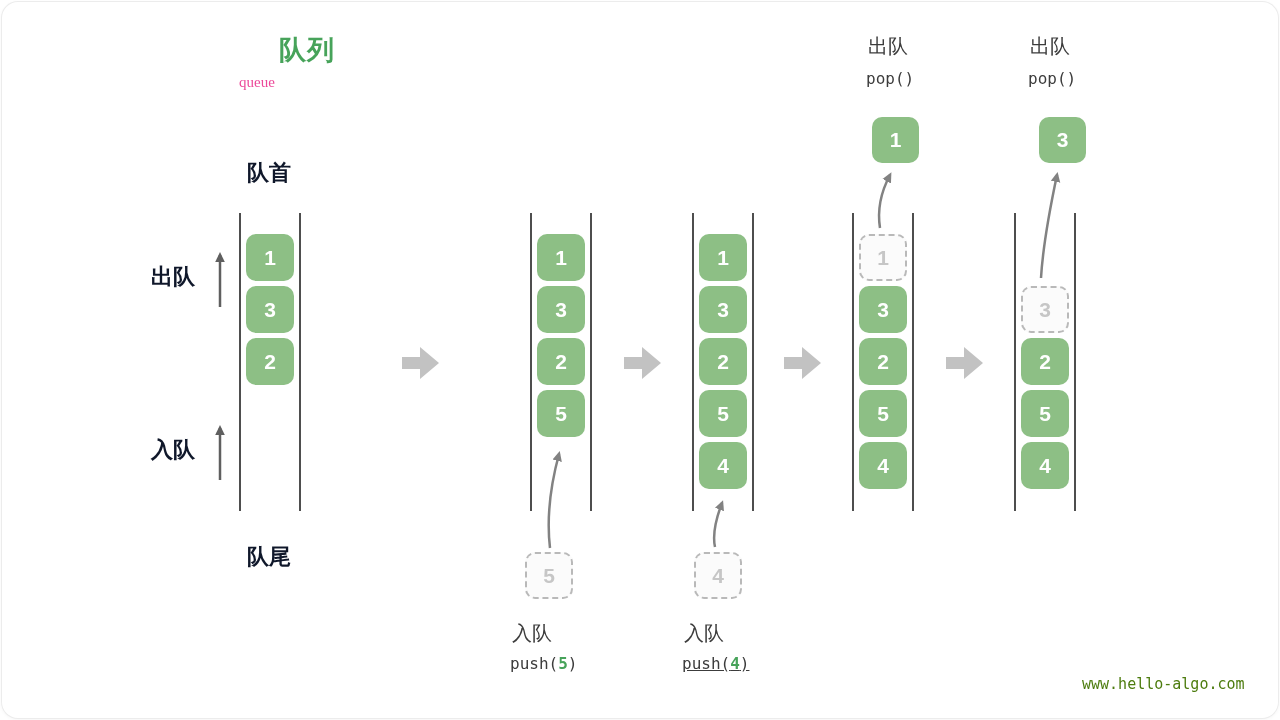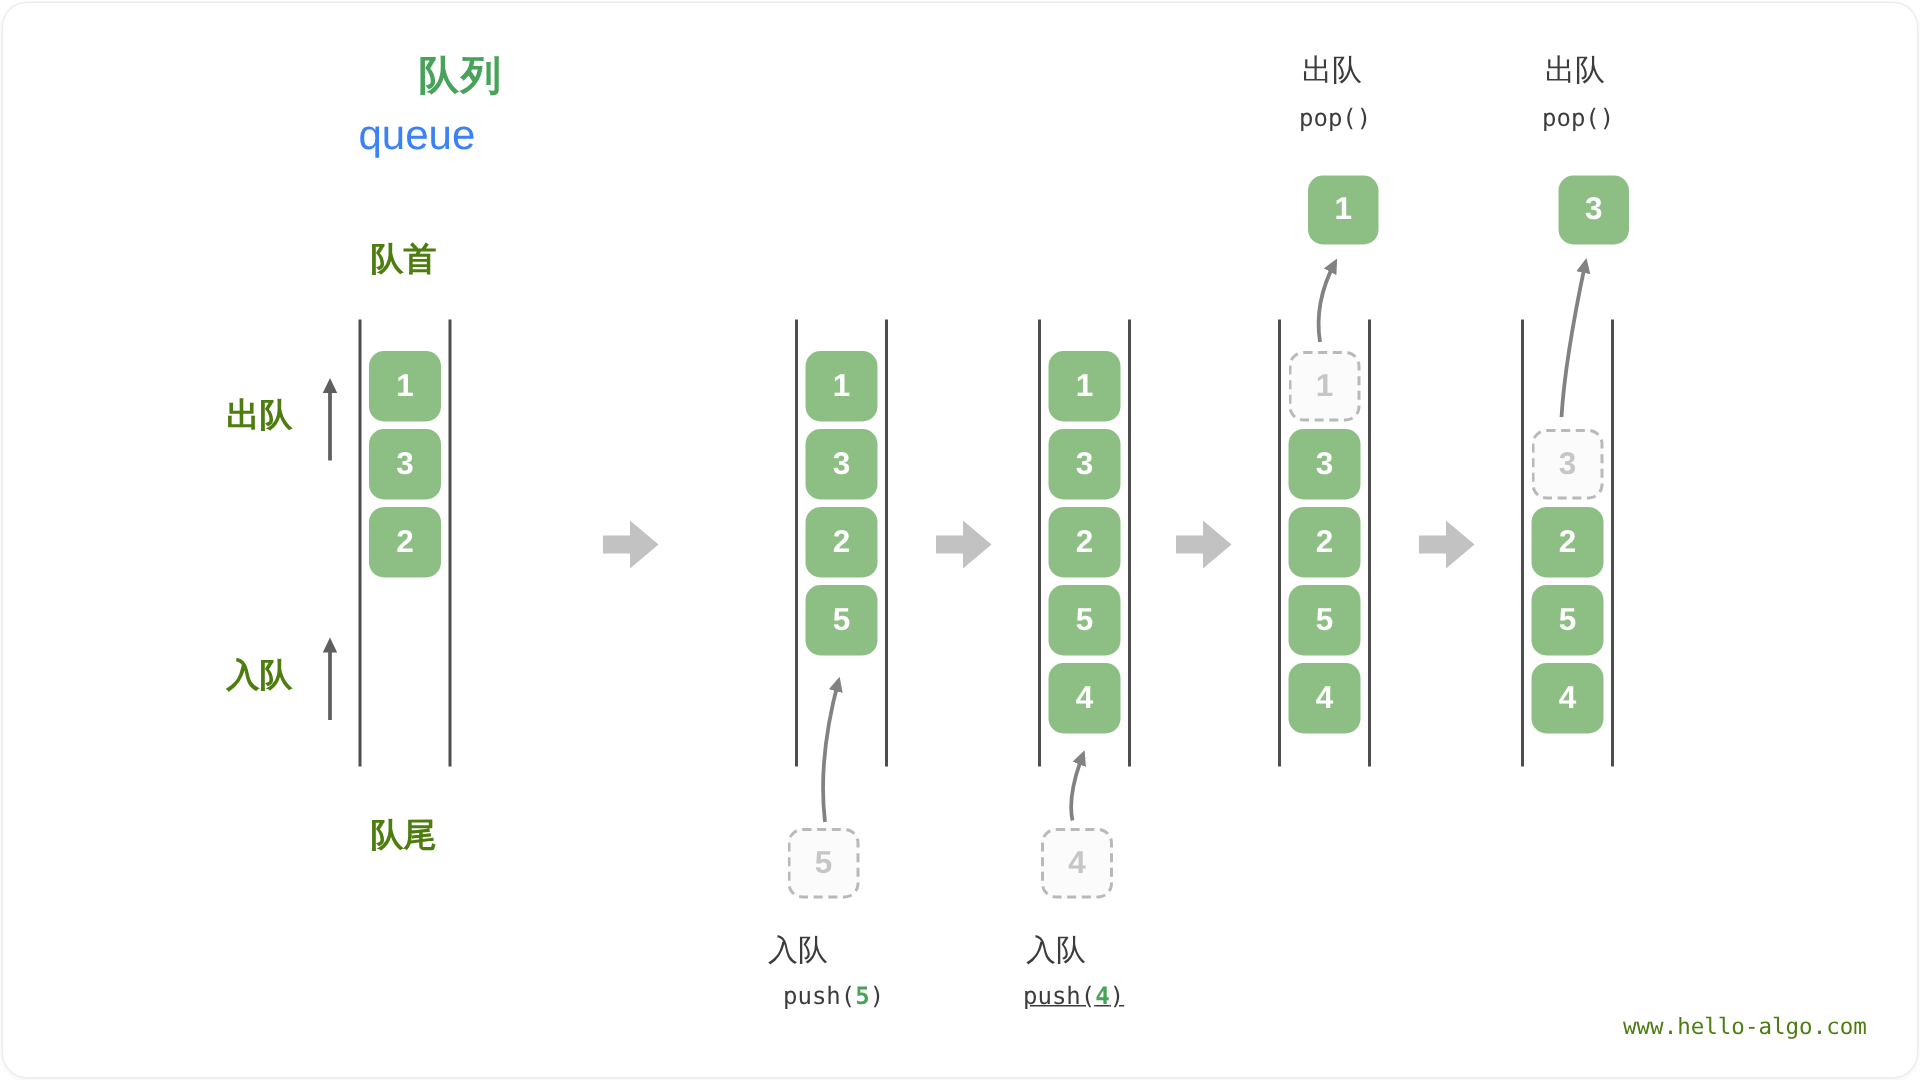--- a/index.html
+++ b/index.html
@@ -16,24 +16,24 @@
     border-radius: 16px;
     box-shadow: 0 0 0 1px #ececec, 0 1px 4px rgba(0,0,0,0.06);
   }
   .abs { position: absolute; }
 
   .page-title {
     font-size: 27px; font-weight: 700; color: #47a35a;
     letter-spacing: 1px;
   }
   .subtitle {
-    font-size: 28px; color: #3b82f6;
-    font-family: Liberation Sans, sans-serif;
+    font-size: 15px; color: #ec4899;
+    font-family: Liberation Serif, serif;
   }
-  .cjk-label { font-size: 22px; font-weight: 700; color: #4d7c0f; }
+  .cjk-label { font-size: 22px; font-weight: 700; color: #0f172a; }
 
   .channel {
     position: absolute; top: 211px; height: 298px; width: 62px;
     border-left: 2px solid #4e4e4e; border-right: 2px solid #4e4e4e;
   }
 
   .qbox {
     position: absolute; width: 48px; height: 47px;
     background: #8dbf85; border-radius: 10px;
     color: #ffffff; font-weight: 700; font-size: 21px;
@@ -120,21 +120,21 @@
   <div class="qbox" style="left:535px; top:336px;">
       <span>2</span>
     </div>
   <div class="qbox" style="left:535px; top:388px;">
       <span>5</span>
     </div>
   <div class="ghost" style="left:523px; top:550px;">
       <span>5</span>
     </div>
   <div class="abs op-label" style="left:510px; top:618px;">入队</div>
-  <div class="abs op-code" style="left:520px; top:652px;"><span>push(</span><span class="arg">5</span><span>)</span></div>
+  <div class="abs op-code" style="left:508px; top:652px;"><span>push(</span><span class="arg">5</span><span>)</span></div>
 
   <div class="channel" style="left:690px;"></div>
   <div class="qbox" style="left:697px; top:232px;">
       <span>1</span>
     </div>
   <div class="qbox" style="left:697px; top:284px;">
       <span>3</span>
     </div>
   <div class="qbox" style="left:697px; top:336px;">
       <span>2</span>

